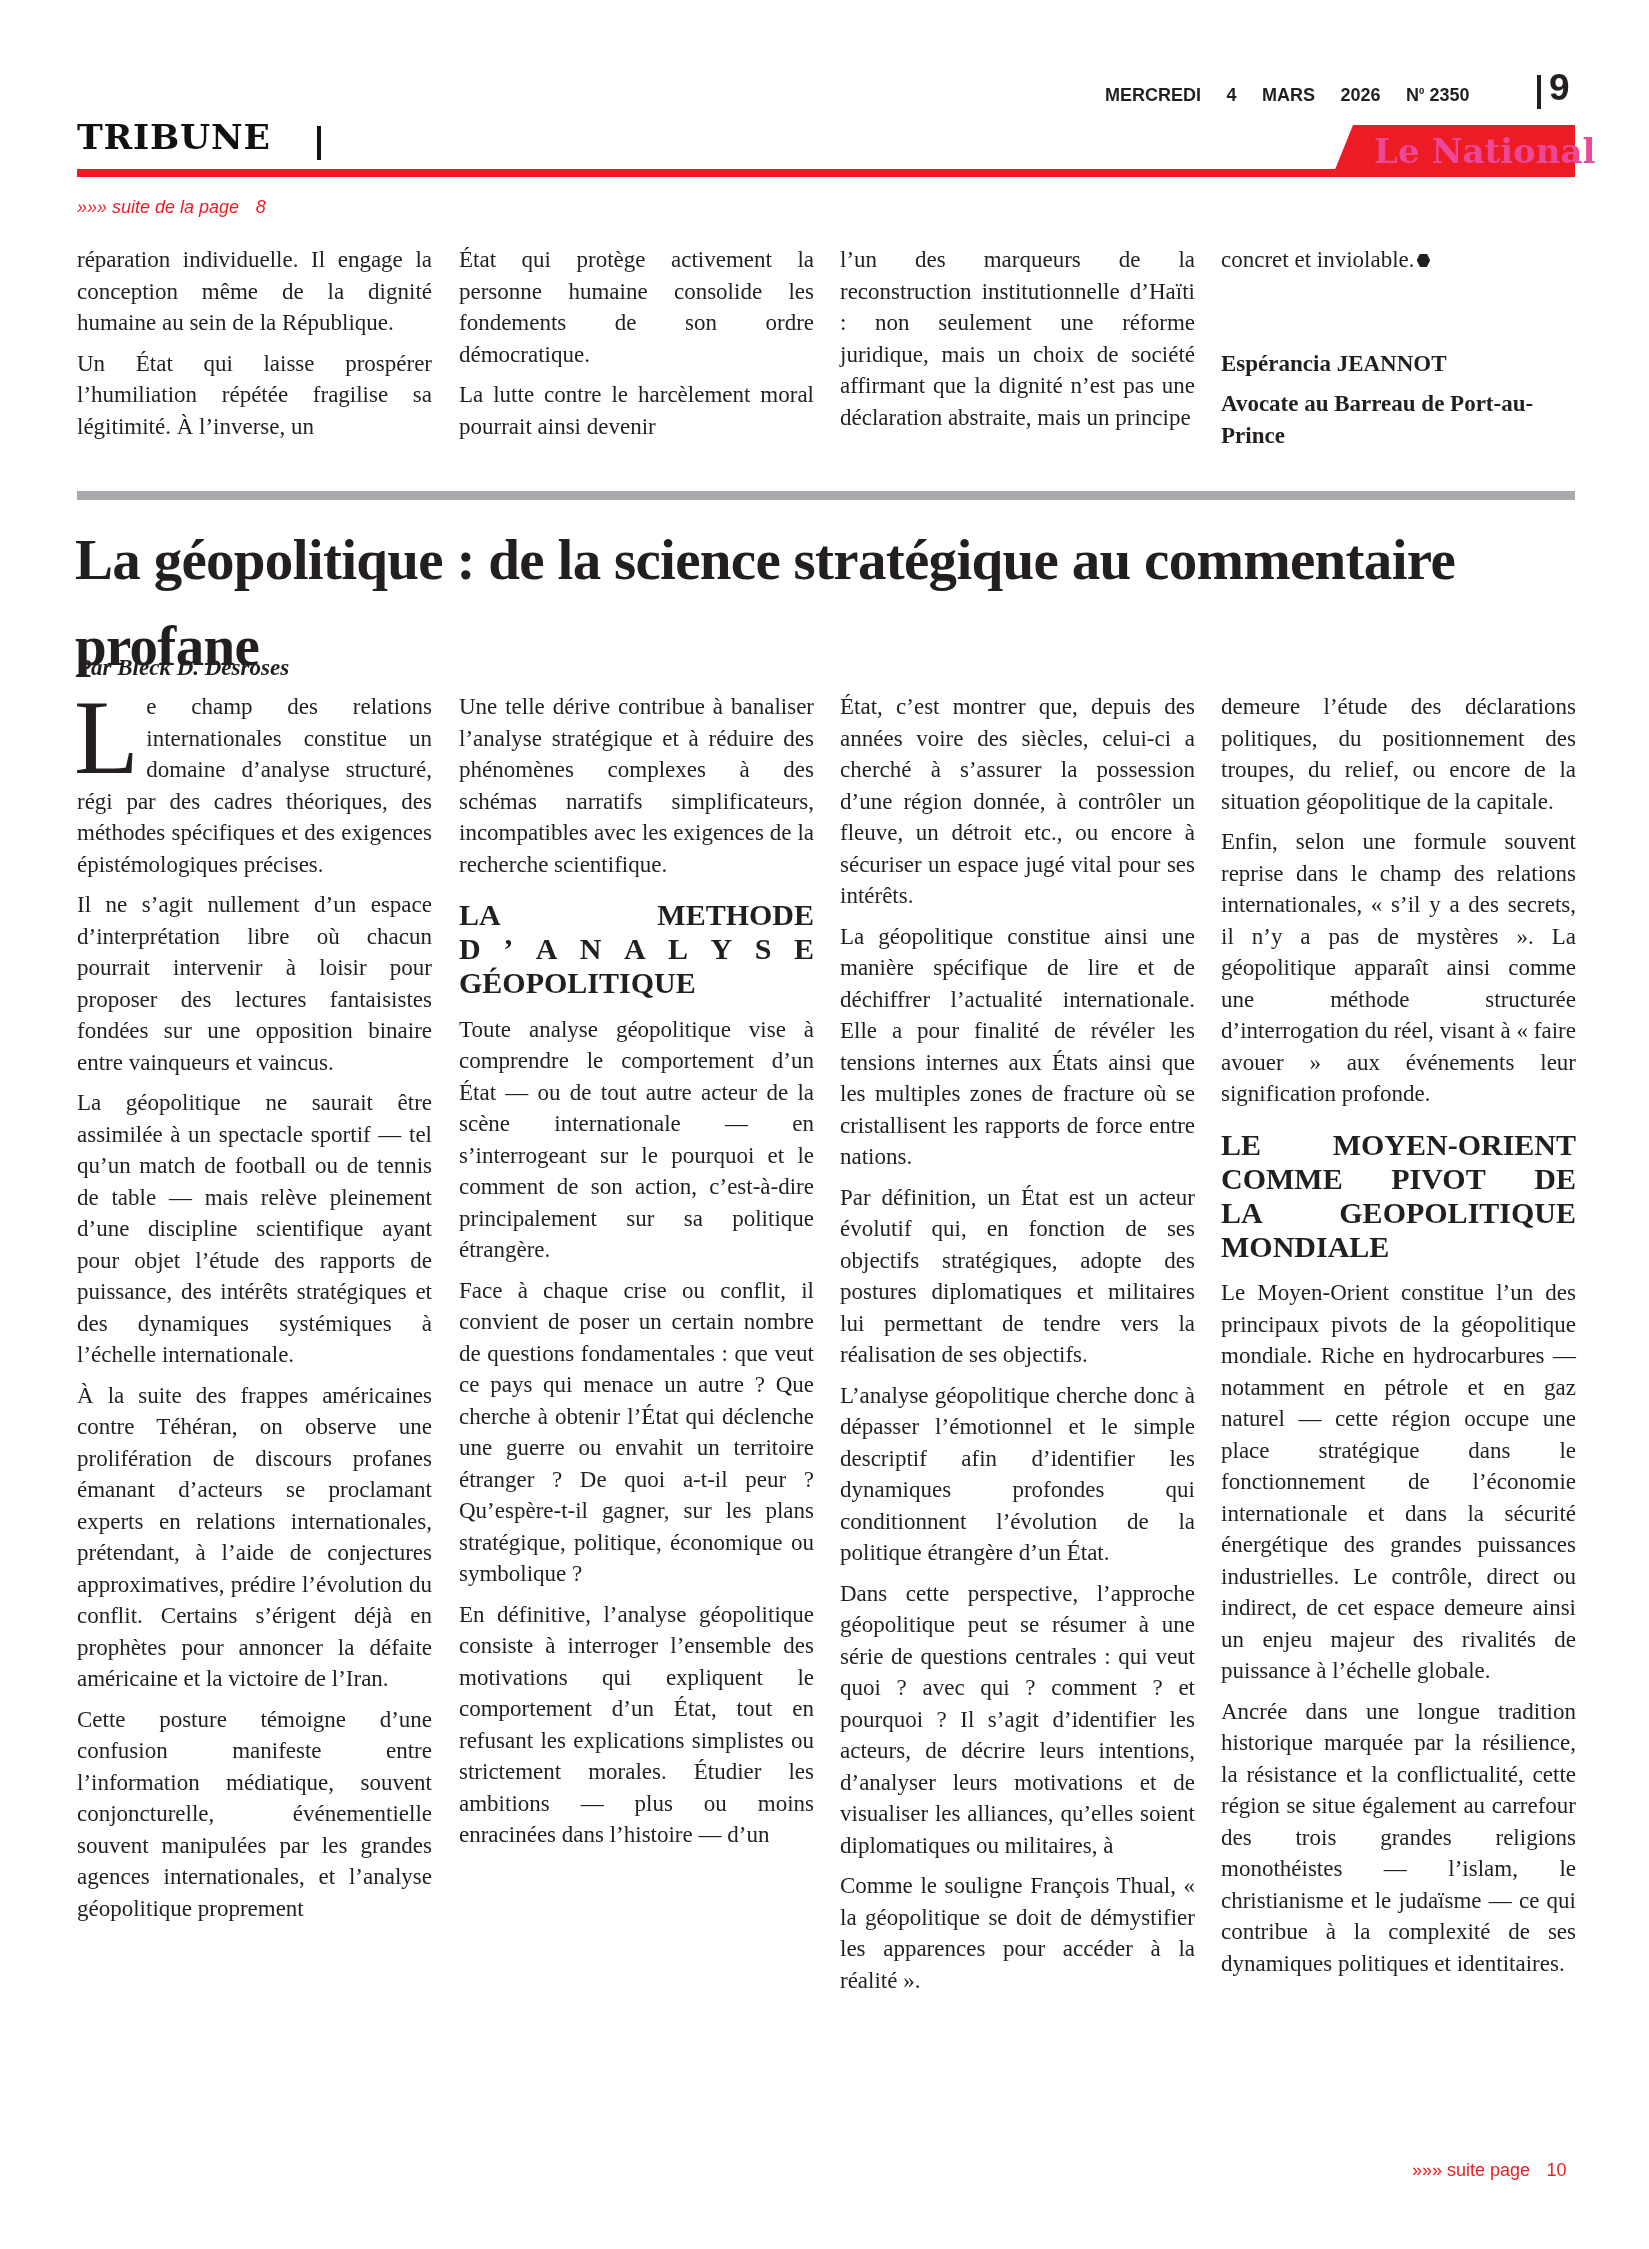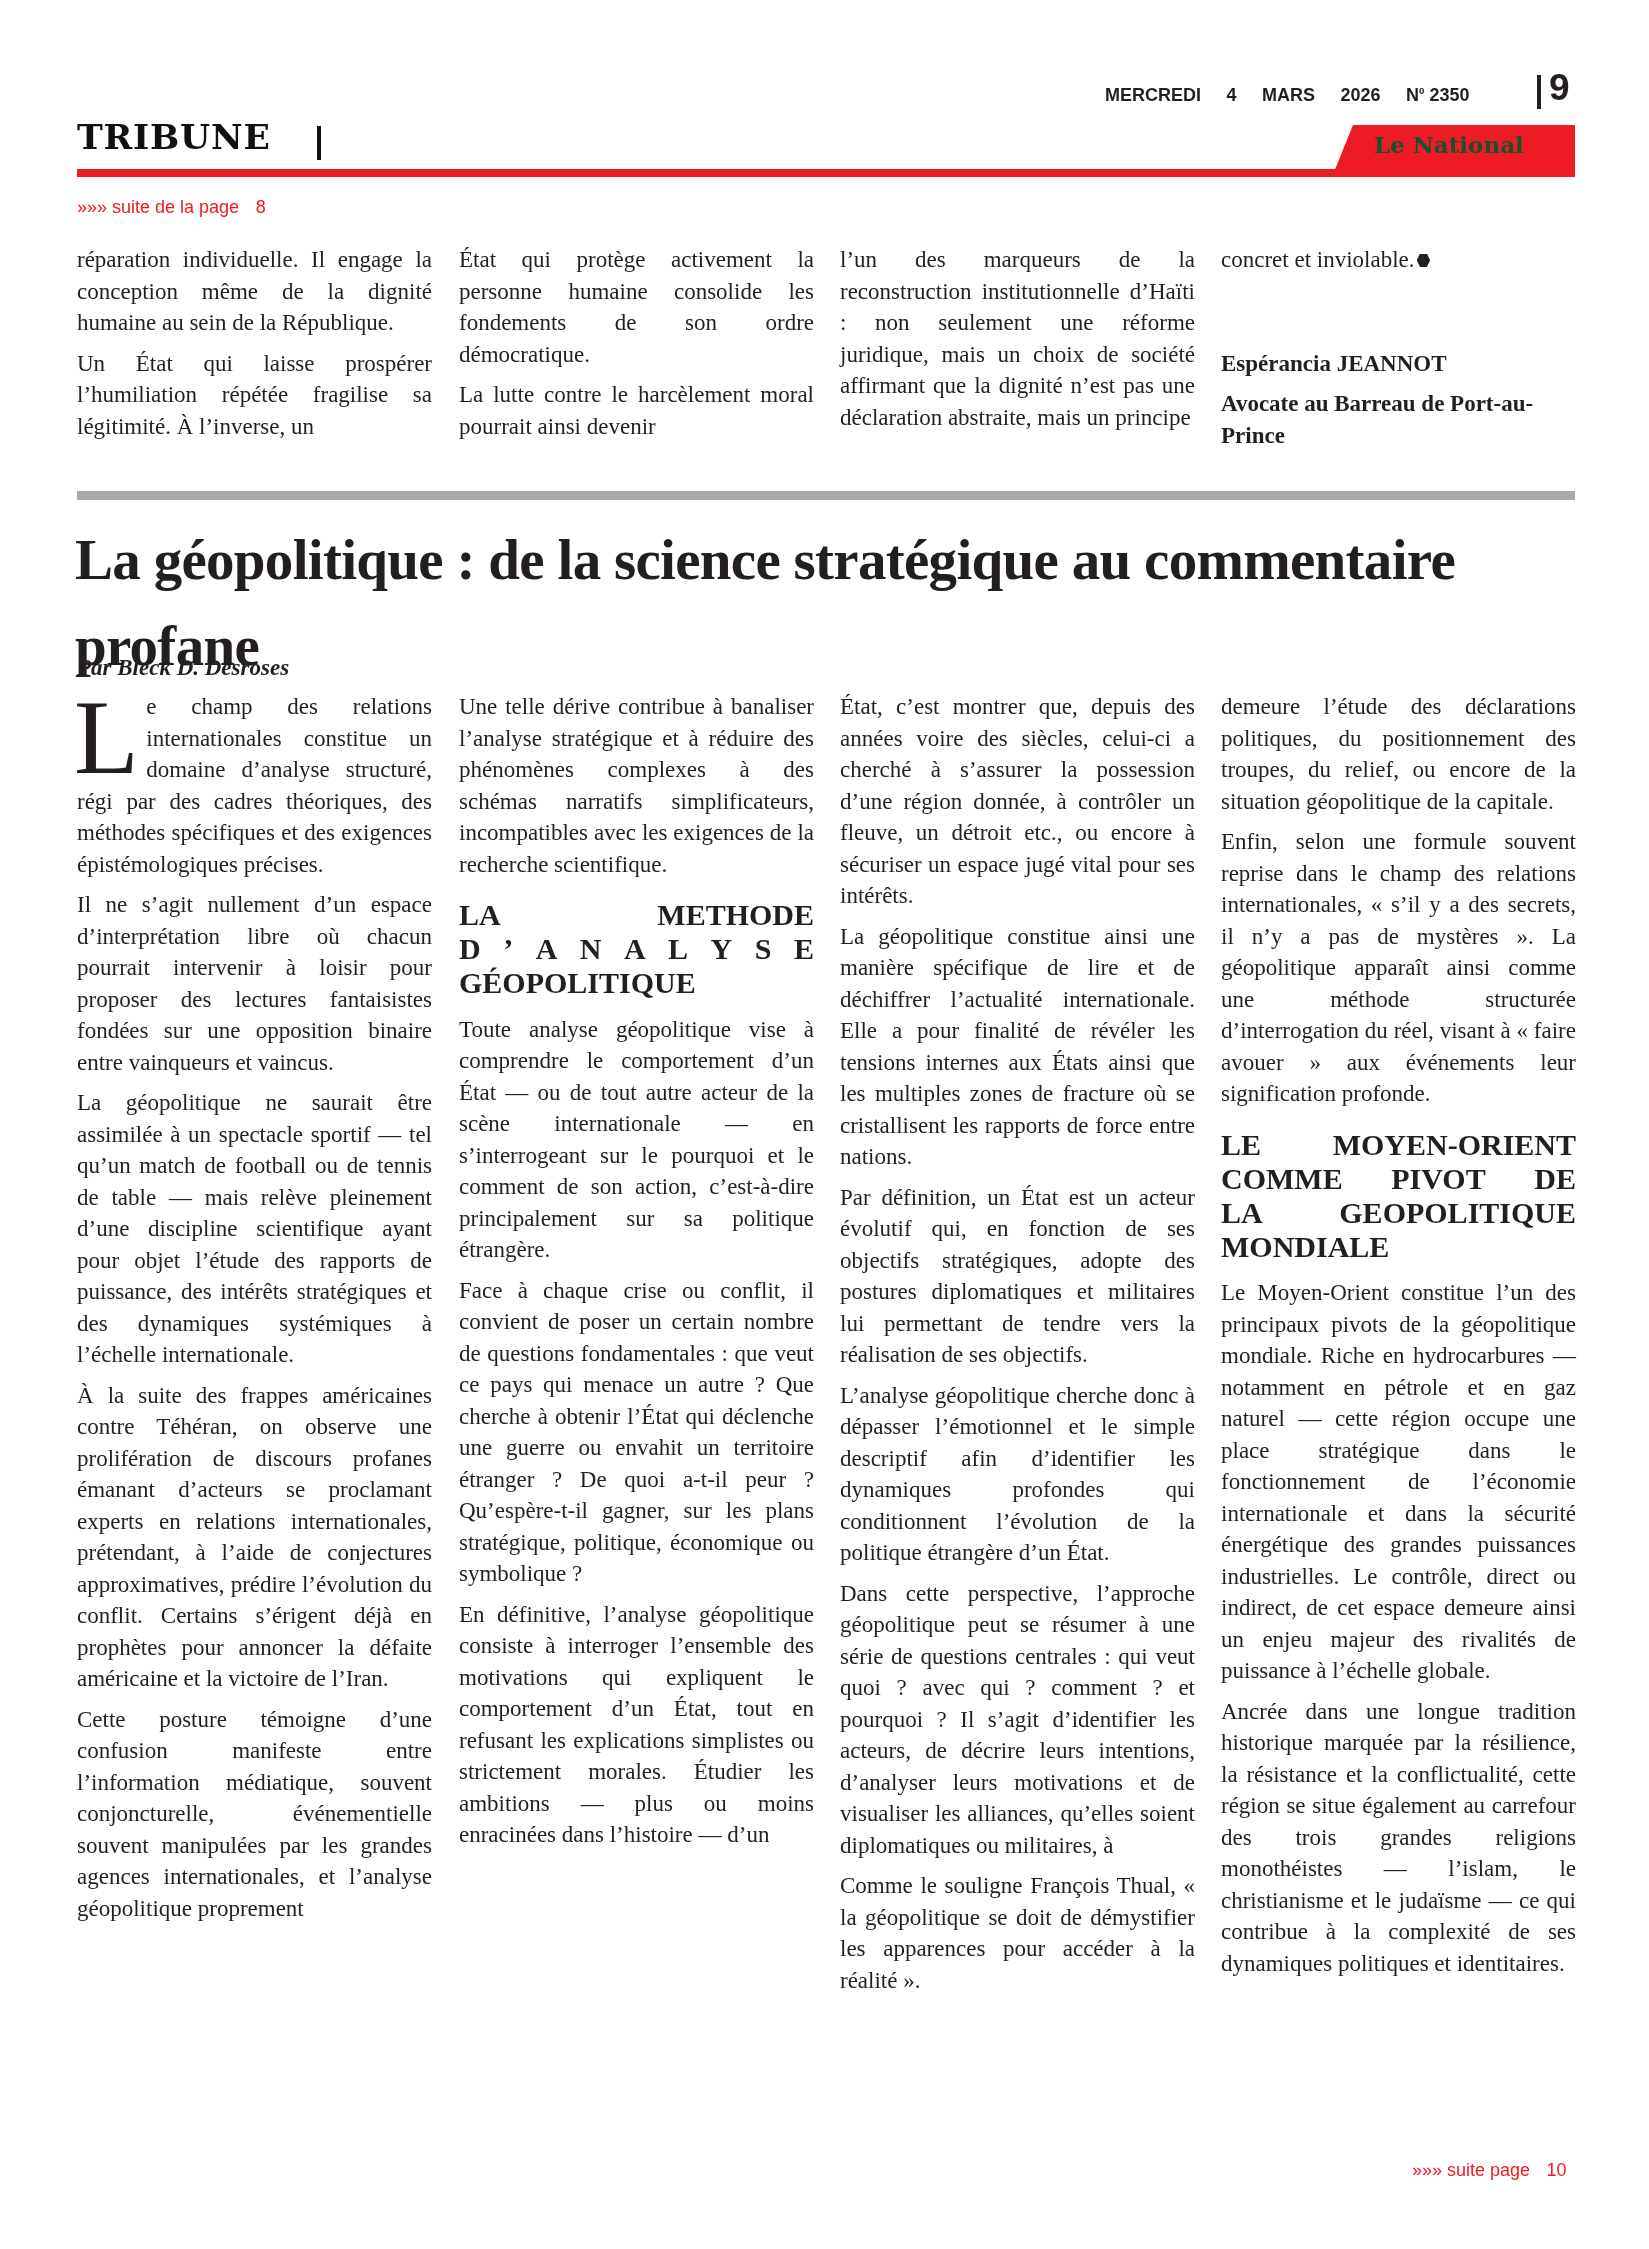--- a/index.html
+++ b/index.html
@@ -8,21 +8,21 @@
   
   .section-name{left:77px;top:118px;font-family:"DejaVu Serif",serif;font-weight:bold;font-size:33px;letter-spacing:0.7px;color:#111;transform:scaleX(1.05);transform-origin:left;}
   .section-bar{left:317px;top:126px;width:3.7px;height:34px;background:#111;}
   .dateline{top:85px;left:1105px;font-family:"Liberation Sans",sans-serif;font-weight:bold;font-size:18px;color:#231f20;white-space:nowrap;}
   .dateline span{margin-right:25.5px;}
   .dateline sup{font-size:9.7px;}
   .pagebar{left:1537px;top:75px;width:3.7px;height:34px;background:#231f20;}
   .pageno{left:1549px;top:67px;font-family:"Liberation Sans",sans-serif;font-weight:bold;font-size:37px;color:#231f20;}
   .redline{left:77px;top:169px;width:1498px;height:8.2px;background:#ed1c24;}
   .brand{left:1332px;top:125px;width:243px;height:52px;background:#ed1c24;clip-path:polygon(21px 0,100% 0,100% 100%,0 100%);}
-  .brand-text{left:1374px;top:131px;font-family:"DejaVu Serif",serif;font-weight:bold;font-size:23px;color:#14532d;white-space:nowrap;}
+  .brand-text{left:1374px;top:131px;font-family:"DejaVu Serif",serif;font-weight:bold;font-size:34px;color:#ec4899;white-space:nowrap;}
   .cont{font-family:"Liberation Sans",sans-serif;font-size:18px;color:#ed1c24;white-space:nowrap;}
   .cont .num{margin-left:16.5px;}
   
   .col{position:absolute;width:355px;font-size:23px;line-height:31.5px;text-align:justify;}
   .col p{margin:0 0 9px 0;}
   .top-col{top:244px;font-family:"Liberation Serif",serif;font-size:23px;line-height:31.5px;}
   .sig{font-weight:bold;}
   .endmark{display:inline-block;width:13.5px;height:13.5px;background:#231f20;clip-path:polygon(25% 0,75% 0,100% 50%,75% 100%,25% 100%,0 50%);margin-left:2.2px;}
   .rule-grey{left:77px;top:491px;width:1498px;height:9px;background:#a7a9ac;}
   .headline{left:75px;top:517px;width:1507px;font-family:"Liberation Serif",serif;font-weight:bold;font-size:57px;line-height:86px;color:#231f20;letter-spacing:-0.7px;}
@@ -40,21 +40,21 @@
 <div class="abs dateline">
   <span>MERCREDI</span><span>4</span><span>MARS</span><span>2026</span><span style="margin-right:0"><span style="margin:0">N</span><sup>0</sup> <span style="margin:0">2350</span></span>
 </div>
 <div class="abs pagebar"></div>
 <div class="abs pageno">9</div>
 
 <div class="abs redline"></div>
 <div class="abs brand"></div>
 <div class="abs brand-text">Le National</div>
 
-<div class="abs cont" style="left:77px;top:197px;">
+<div class="abs cont" style="left:77px;top:197px;font-style:italic;">
   <span>»»» suite de la page</span><span class="num">8</span>
 </div>
 
 <div class="col top-col" style="left:77px;">
   <p>réparation individuelle. Il engage la conception même de la dignité humaine au sein de la République.</p>
   <p>Un État qui laisse prospérer l’humiliation répétée fragilise sa légitimité. À l’inverse, un</p>
 </div>
 <div class="col top-col" style="left:459px;">
   <p>État qui protège activement la personne humaine consolide les fondements de son ordre démocratique.</p>
   <p>La lutte contre le harcèlement moral pourrait ainsi devenir</p>

